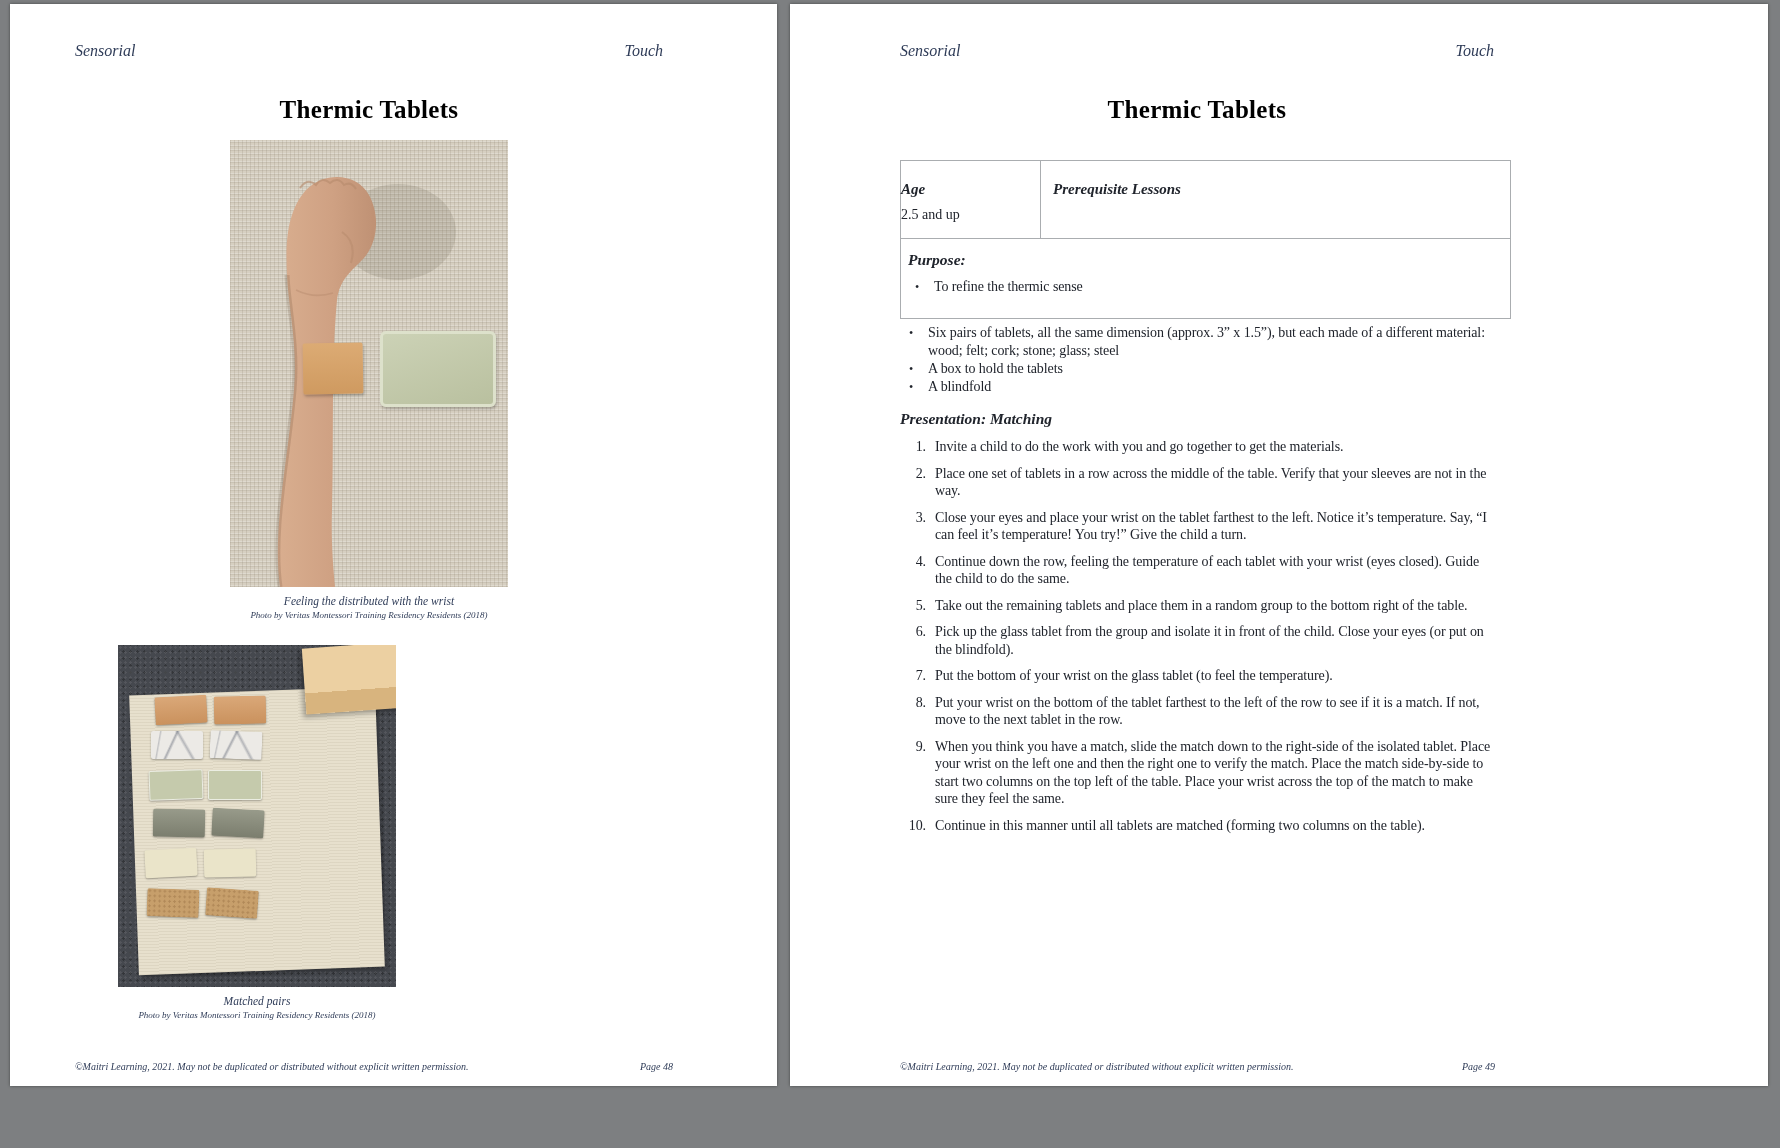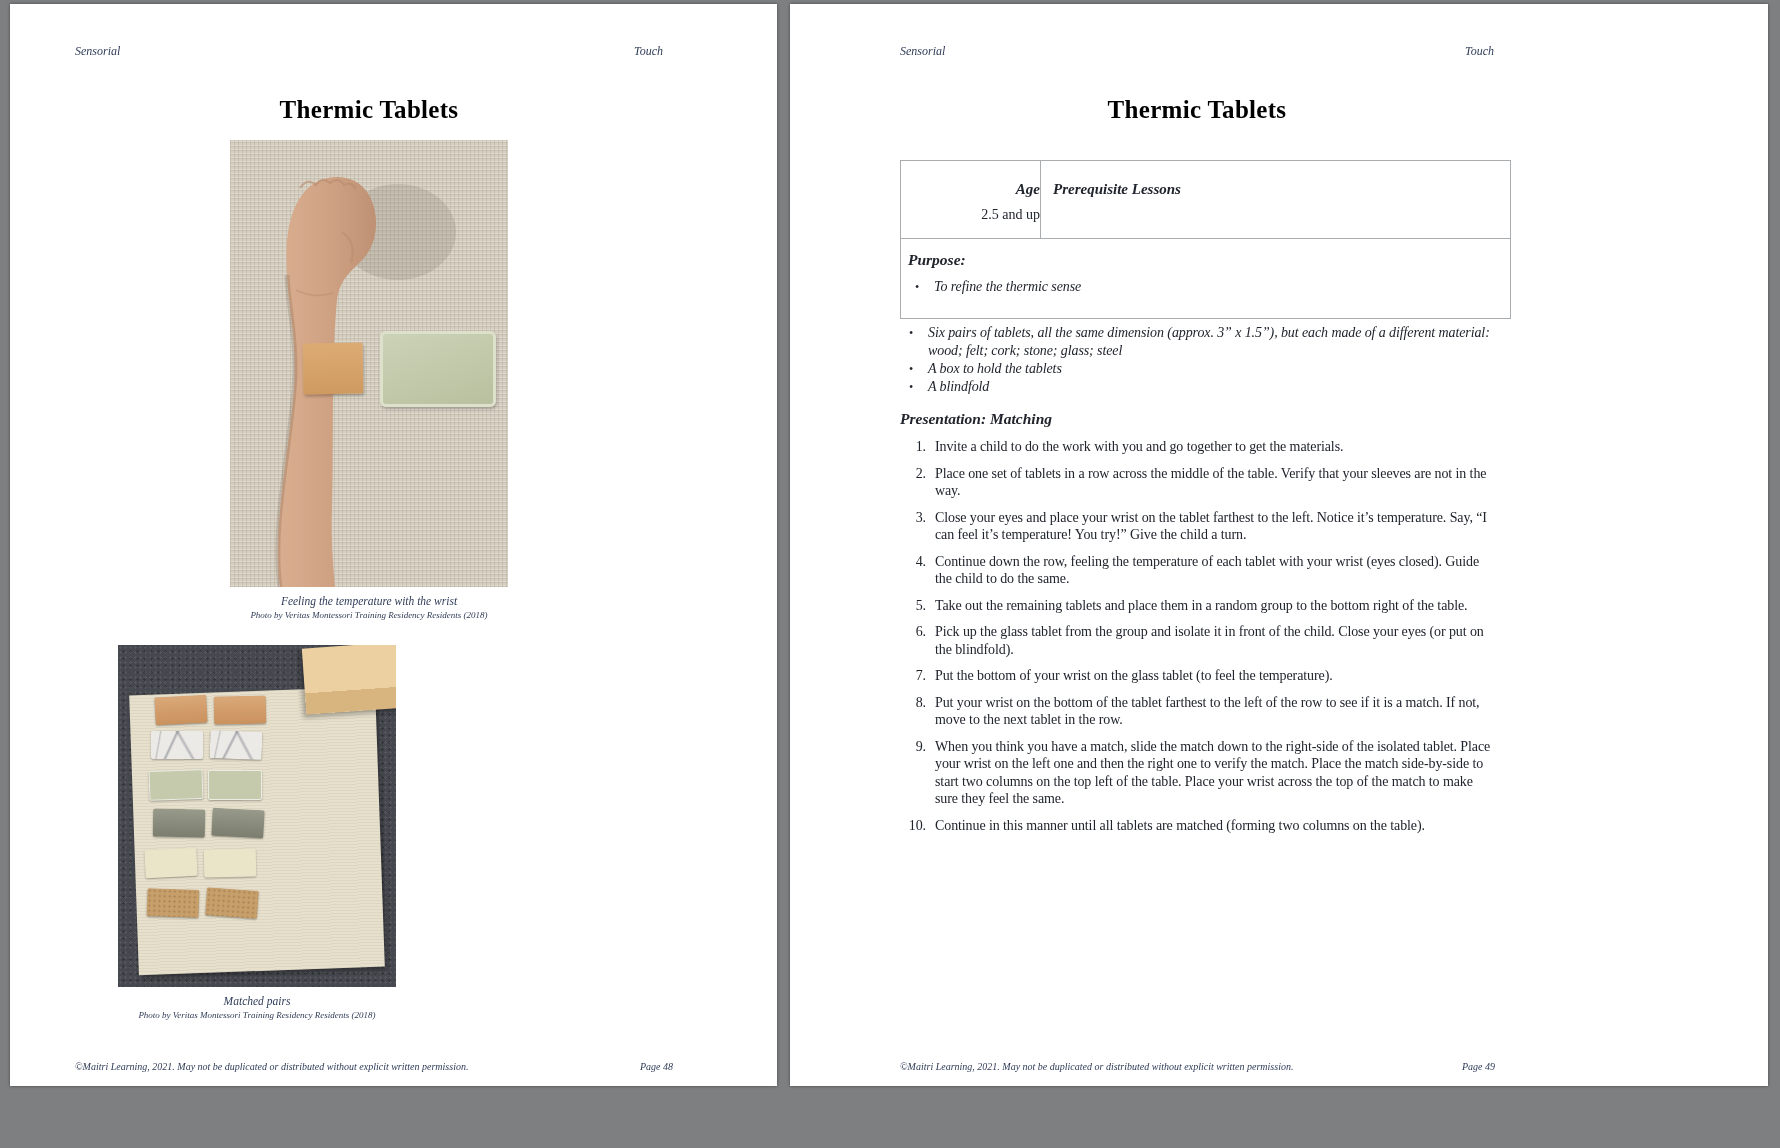--- a/index.html
+++ b/index.html
@@ -14,21 +14,21 @@
     position:absolute;top:4px;height:1082px;background:#ffffff;
     box-shadow:0 0 3px rgba(0,0,0,.45);
   }
   .page-left{left:10px;width:767px;}
   .page-right{left:790px;width:978px;}
   .inner{position:relative;padding-top:40px;}
   .inner-l{margin-left:65px;width:588px;}
   .inner-r{margin-left:110px;width:594px;}
   .running-head{
     display:flex;justify-content:space-between;
-    font-style:italic;font-size:12px;line-height:14px;color:#2f3c58;
+    font-style:italic;font-size:16px;line-height:14px;color:#2f3c58;
   }
   h1.doc-title{
     text-align:center;font-size:25px;line-height:28px;font-weight:bold;
     margin:38px 0 0 0;color:#000;letter-spacing:.3px;
   }
   
   figure{margin:0;}
   .fig{width:278px;margin:16px auto 0 auto;}
   .fig2{margin-top:24px;margin-left:43px;}
   .photo{position:relative;overflow:hidden;}
@@ -100,32 +100,32 @@
   }
   .page-footer{
     position:absolute;top:1056px;display:flex;justify-content:space-between;
     font-style:italic;font-size:10px;line-height:13px;color:#2f3c58;
   }
   .page-footer-l{left:65px;width:598px;}
   .page-footer-r{left:110px;width:595px;}
   
   .info-table{width:611px;border:1px solid #aaadb0;margin-top:36px;box-sizing:border-box;}
   .it-row1{display:flex;border-bottom:1px solid #aaadb0;height:78px;box-sizing:border-box;}
-  .it-age{width:140px;border-right:1px solid #aaadb0;text-align:right;padding-top:15px;box-sizing:border-box;}
+  .it-age{width:140px;border-right:1px solid #aaadb0;text-align:left;padding-top:15px;box-sizing:border-box;}
   .it-prereq{flex:1;padding:15px 0 0 12px;}
   .it-label{font-weight:bold;font-style:italic;font-size:15px;line-height:26px;}
   .it-value{font-size:14px;line-height:26px;}
   .it-row2{height:79px;padding:11px 0 0 7px;box-sizing:border-box;}
   .sec-label{font-weight:bold;font-style:italic;font-size:15.5px;line-height:20px;}
   .mat-label{margin-top:26px;}
   .pres-label{margin-top:13px;}
   .b-list{margin-left:2px;margin-top:5px;}
   .b-row{display:flex;font-size:14px;line-height:18px;letter-spacing:-0.1px;}
   .b-dot{width:19px;padding-left:7px;flex:none;font-size:12px;}
-  .b-text{width:579px;font-style:italic;}
+  .b-text{width:579px;}
   .steps{margin-left:6px;margin-top:9px;}
   .step{display:flex;margin-bottom:9px;font-size:14px;letter-spacing:-0.1px;}
   .step-num{width:20px;text-align:right;margin-right:9px;flex:none;line-height:17.5px;}
   .step-text{width:575px;line-height:17.5px;}
 </style>
 </head>
 <body>
 
 <div class="page page-left">
   <div class="inner inner-l">
@@ -157,21 +157,21 @@
                    C 101 400 103 425 105 447 Z" fill="url(#skin)"></path>
           <path d="M 50 447 C 42 390 58 320 64 250 C 68 205 58 165 57 135" fill="none" stroke="rgba(90,60,40,0.18)" stroke-width="5"></path>
           <path d="M70 48 q8 -11 16 -3 q6 -9 14 -2 q8 -7 14 2 q7 -4 12 4" fill="none" stroke="#b58a6c" stroke-width="2" opacity="0.6"></path>
           <path d="M112 92 q15 10 9 31" fill="none" stroke="#b58a6c" stroke-width="2" opacity="0.5"></path>
           <path d="M66 150 q18 9 37 3" fill="none" stroke="#b58a6c" stroke-width="1.6" opacity="0.45"></path>
         </svg>
         <div class="tab-wood1"></div>
         <div class="tab-glass1"></div>
       </div>
       <figcaption>
-        <div class="caption">Feeling the temperature with the wrist</div>
+        <div class="caption">Feeling the distributed with the wrist</div>
         <div class="credit">Photo by Veritas Montessori Training Residency Residents (2018)</div>
       </figcaption>
     </figure>
 
     <figure class="fig fig2">
       <div class="photo photo2">
         <div class="cloth"></div>
         <div class="wood-box"></div>
         <div>
             <div class="tablet m-wood" style="background-color: rgb(213, 156, 102); left: 37px; top: 51px; transform: rotate(-3deg);"></div>

